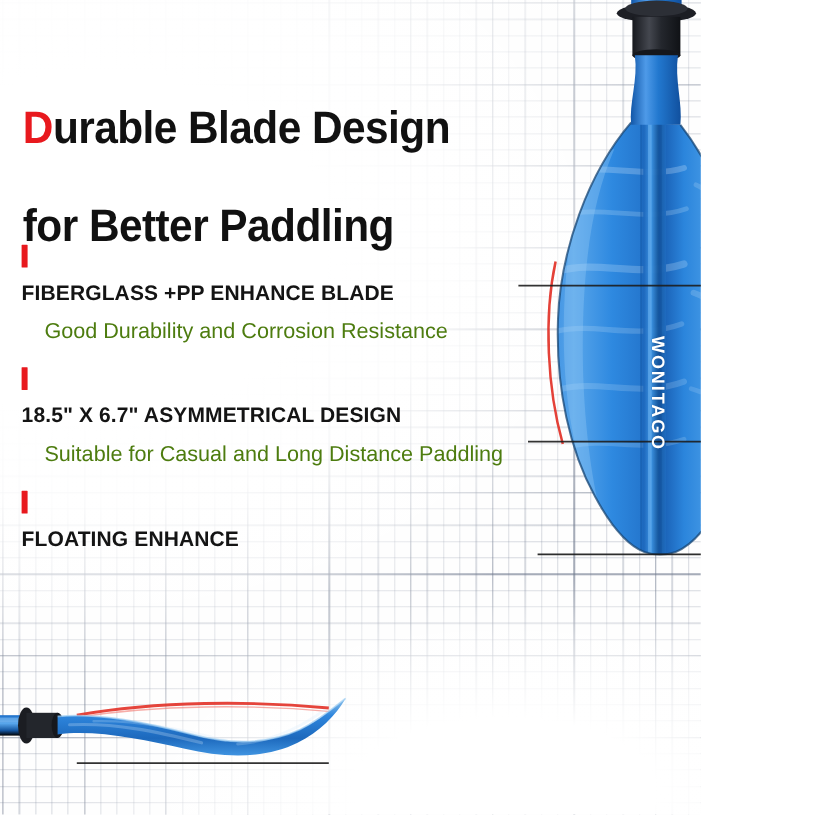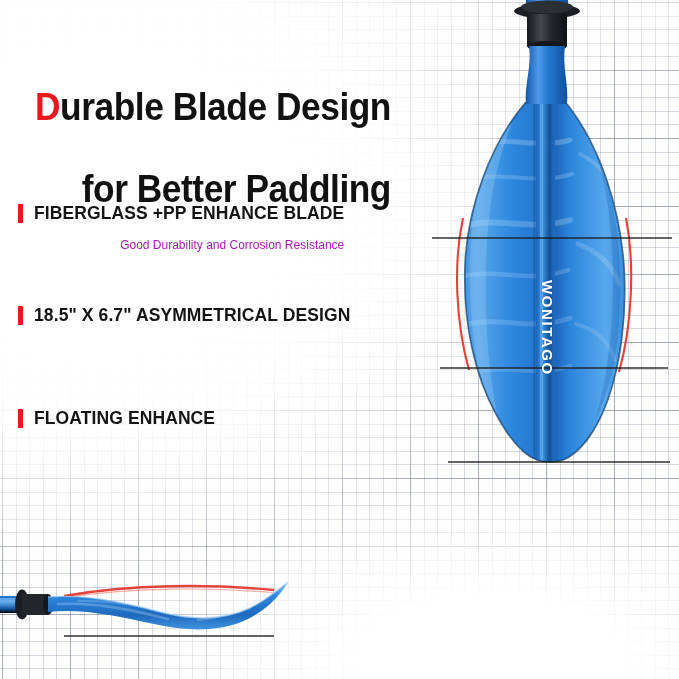--- a/index.html
+++ b/index.html
@@ -2,21 +2,21 @@
 <html><head>
 <meta charset="utf-8">
 <style>
   html,body{margin:0;padding:0;}
   body{
     width:679px;height:679px;overflow:hidden;
     font-family:"Liberation Sans",sans-serif;
     background:#ffffff;
     position:relative;
   }
-  #stage{position:relative;width:679px;height:679px;background:#fefefe;overflow:hidden;text-align:right;}
+  #stage{position:relative;width:584px;height:679px;background:#fefefe;overflow:hidden;}
 
   
   .grid-layer{position:absolute;inset:0;pointer-events:none;}
   .grid-minor{
     position:absolute;inset:0;
     background-image:
       repeating-linear-gradient(to right, rgba(120,130,150,.30) 0 1px, transparent 1px 13.6px),
       repeating-linear-gradient(to bottom, rgba(120,130,150,.30) 0 1px, transparent 1px 13.6px);
     background-position:2px 2px;
   }
@@ -47,29 +47,29 @@
     transform-origin:left top;
     white-space:pre-line;
   }
   .headline .cap{color:#e8191e;}
 
   
   .feature{position:absolute;}
   .f-title{
     display:flex;align-items:flex-start;gap:11px;
     font-size:17.5px;font-weight:bold;color:#141414;
-    letter-spacing:.1px;white-space:nowrap;
+    letter-spacing:.1px;white-space:nowrap;flex-direction:column;
   }
   .bar{
     display:block;width:5px;height:19px;background:#e8191e;
     flex:0 0 auto;margin-top:1px;border-radius:.5px;
   }
   .f-desc{
-    margin-top:11px;margin-left:3px;
-    font-size:12px;color:#a21caf;line-height:21px;
+    margin-top:11px;margin-left:19px;
+    font-size:18px;color:#4d7c0f;line-height:21px;
     white-space:pre-line;
   }
 
   #feat-0{left:18px;top:203px;}
   #feat-1{left:18px;top:305px;}
   #feat-2{left:18px;top:408px;}
   #feat-3{left:345px;top:542px;}
   #feat-3 .f-title{font-size:17.5px;}
 
   
@@ -111,20 +111,21 @@
       <span>FIBERGLASS +PP ENHANCE BLADE</span>
     </div>
     <div class="f-desc">Good Durability and Corrosion Resistance</div>
   </div>
 
   <div class="feature" id="feat-1">
     <div class="f-title">
       <span class="bar"></span>
       <span>18.5" X 6.7" ASYMMETRICAL DESIGN</span>
     </div>
+    <div class="f-desc">Suitable for Casual and Long Distance Paddling</div>
   </div>
 
   <div class="feature" id="feat-2">
     <div class="f-title">
       <span class="bar"></span>
       <span>FLOATING ENHANCE</span>
     </div>
   </div>
 
   <div class="feature" id="feat-3">

